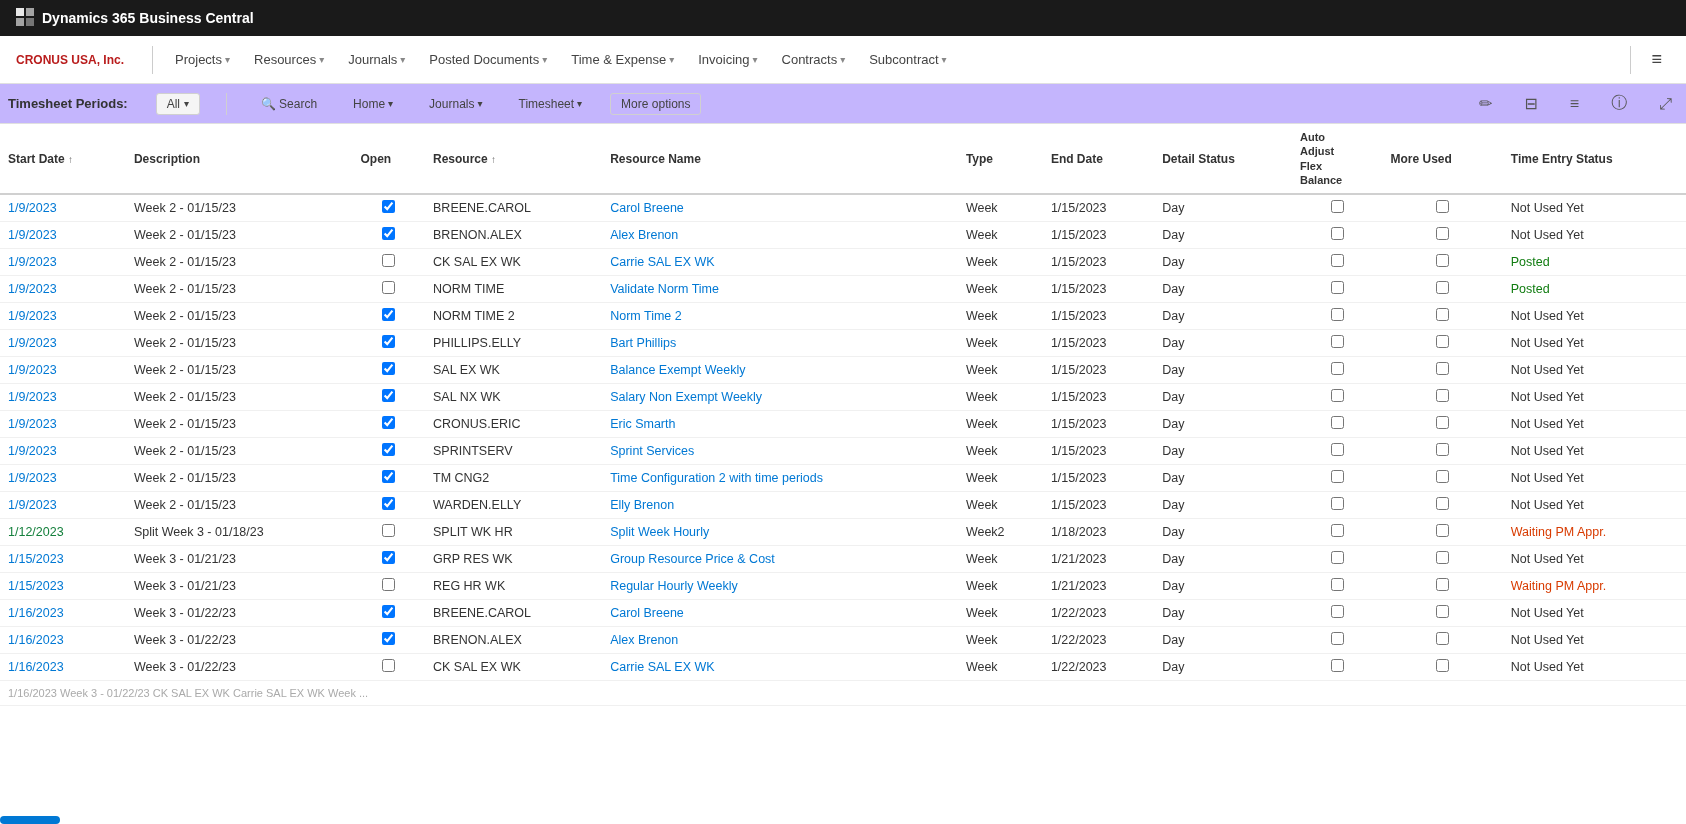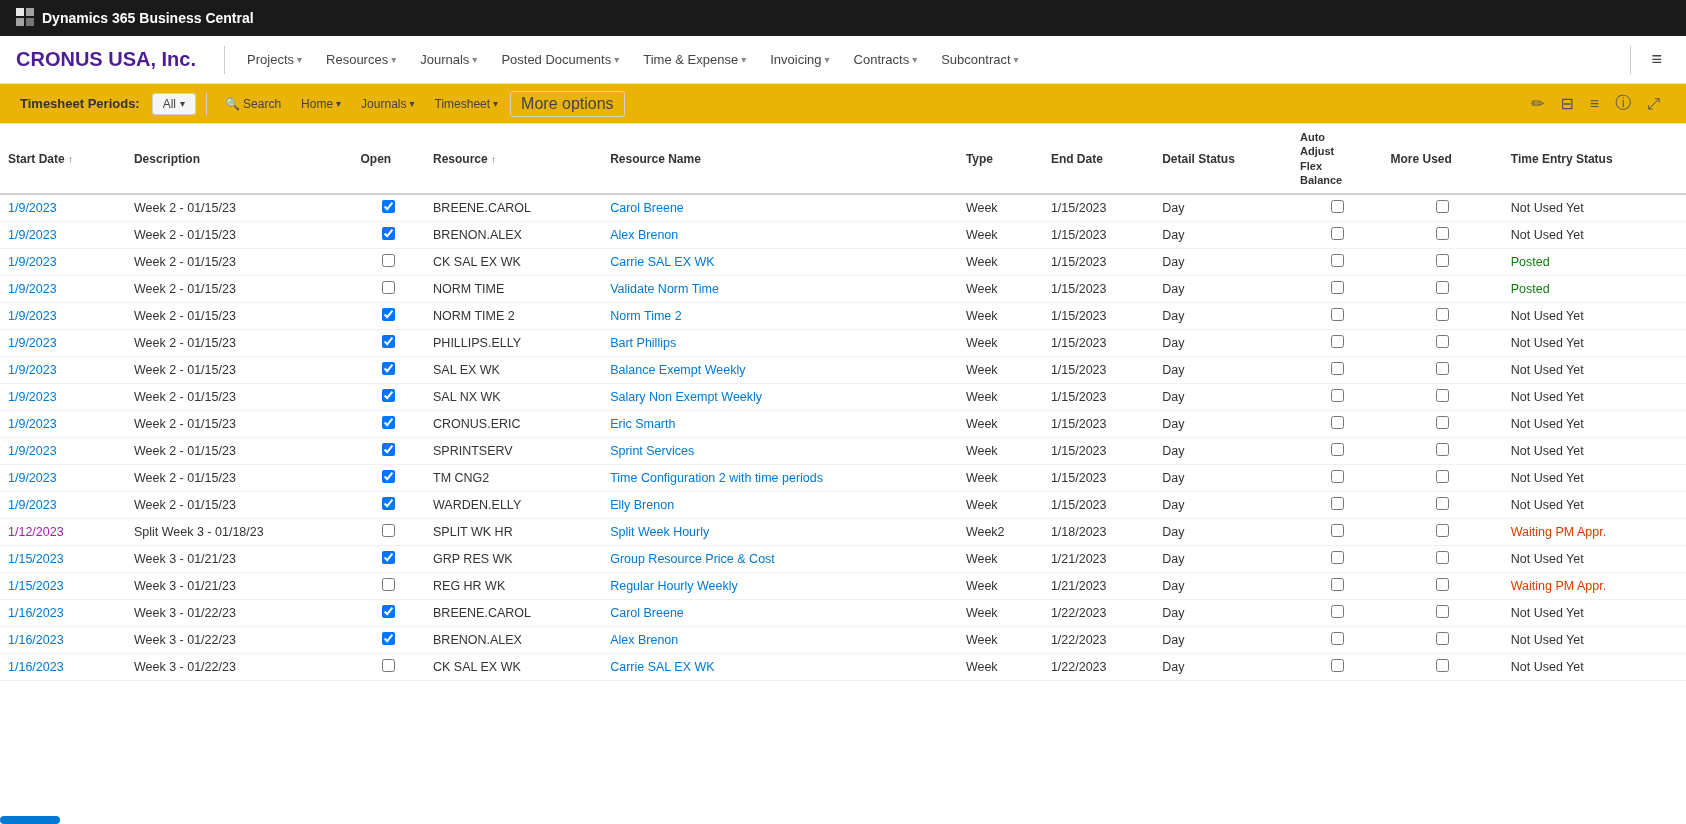--- a/index.html
+++ b/index.html
@@ -20,23 +20,23 @@
     
     .main-nav {
       background: #fff;
       border-bottom: 1px solid #e0e0e0;
       display: flex;
       align-items: center;
       padding: 0 16px;
       height: 48px;
     }
     .company-name {
-      font-size: 20px;
+      font-size: 12px;
       font-weight: 700;
-      color: #4c1d95;
+      color: #b91c1c;
       margin-right: 16px;
     }
     .divider-v {
       width: 1px;
       height: 28px;
       background: #ccc;
       margin: 0 12px;
     }
     .nav-menu {
       display: flex;
@@ -59,27 +59,27 @@
       background: none;
       border: none;
       cursor: pointer;
       color: #444;
       font-size: 18px;
       padding: 4px 8px;
     }
 
     
     .toolbar {
-      background: #eab308;
+      background: #c4b5fd;
       border-bottom: 1px solid #e0e0e0;
       display: flex;
       align-items: center;
-      padding: 0 20px;
+      padding: 0 8px;
       height: 40px;
-      gap: 4px;
+      gap: 20px;
     }
     .toolbar-label {
       font-size: 13px;
       font-weight: 600;
       color: #333;
       margin-right: 8px;
     }
     .toolbar-filter-btn {
       background: #f5f5f5;
       border: 1px solid #d0d0d0;
@@ -104,21 +104,21 @@
       border-radius: 3px;
       display: flex;
       align-items: center;
       gap: 3px;
     }
     .toolbar-btn .chevron { font-size: 10px; }
     .toolbar-more-btn {
       background: none;
       border: 1px solid #d0d0d0;
       padding: 3px 10px;
-      font-size: 16px;
+      font-size: 12px;
       color: #444;
       cursor: pointer;
       border-radius: 3px;
     }
     .toolbar-spacer { flex: 1; }
     .toolbar-icon-btn {
       background: none;
       border: none;
       cursor: pointer;
       color: #555;
@@ -432,21 +432,21 @@
           <td>WARDEN.ELLY</td>
           <td class="link-cell">Elly Brenon</td>
           <td>Week</td>
           <td>1/15/2023</td>
           <td>Day</td>
           <td class="checkbox-cell"><input type="checkbox" style=""></td>
           <td class="checkbox-cell"><input type="checkbox" style=""></td>
           <td>Not Used Yet</td>
         </tr>
         <tr>
-          <td style="color: #a21caf; cursor: pointer;">1/12/2023</td>
+          <td style="color: #15803d; cursor: pointer;">1/12/2023</td>
           <td>Split Week 3 - 01/18/23</td>
           <td class="checkbox-cell"><input type="checkbox" style=""></td>
           <td>SPLIT WK HR</td>
           <td class="link-cell">Split Week Hourly</td>
           <td>Week2</td>
           <td>1/18/2023</td>
           <td>Day</td>
           <td class="checkbox-cell"><input type="checkbox" style=""></td>
           <td class="checkbox-cell"><input type="checkbox" style=""></td>
           <td style="color: rgb(216, 59, 1);">Waiting PM Appr.</td>
@@ -509,17 +509,20 @@
           <td class="checkbox-cell"><input type="checkbox" style=""></td>
           <td>CK SAL EX WK</td>
           <td class="link-cell">Carrie SAL EX WK</td>
           <td>Week</td>
           <td>1/22/2023</td>
           <td>Day</td>
           <td class="checkbox-cell"><input type="checkbox" style=""></td>
           <td class="checkbox-cell"><input type="checkbox" style=""></td>
           <td>Not Used Yet</td>
         </tr>
+        <tr>
+          <td colspan="11" style="color: rgb(170, 170, 170); padding: 6px 8px; font-size: 11px;">1/16/2023    Week 3 - 01/22/23         CK SAL EX WK    Carrie SAL EX WK    Week    ...</td>
+        </tr>
       </tbody>
   </table>
 </div>
 
 <div class="bottom-bar"></div>
 
 </body></html>

